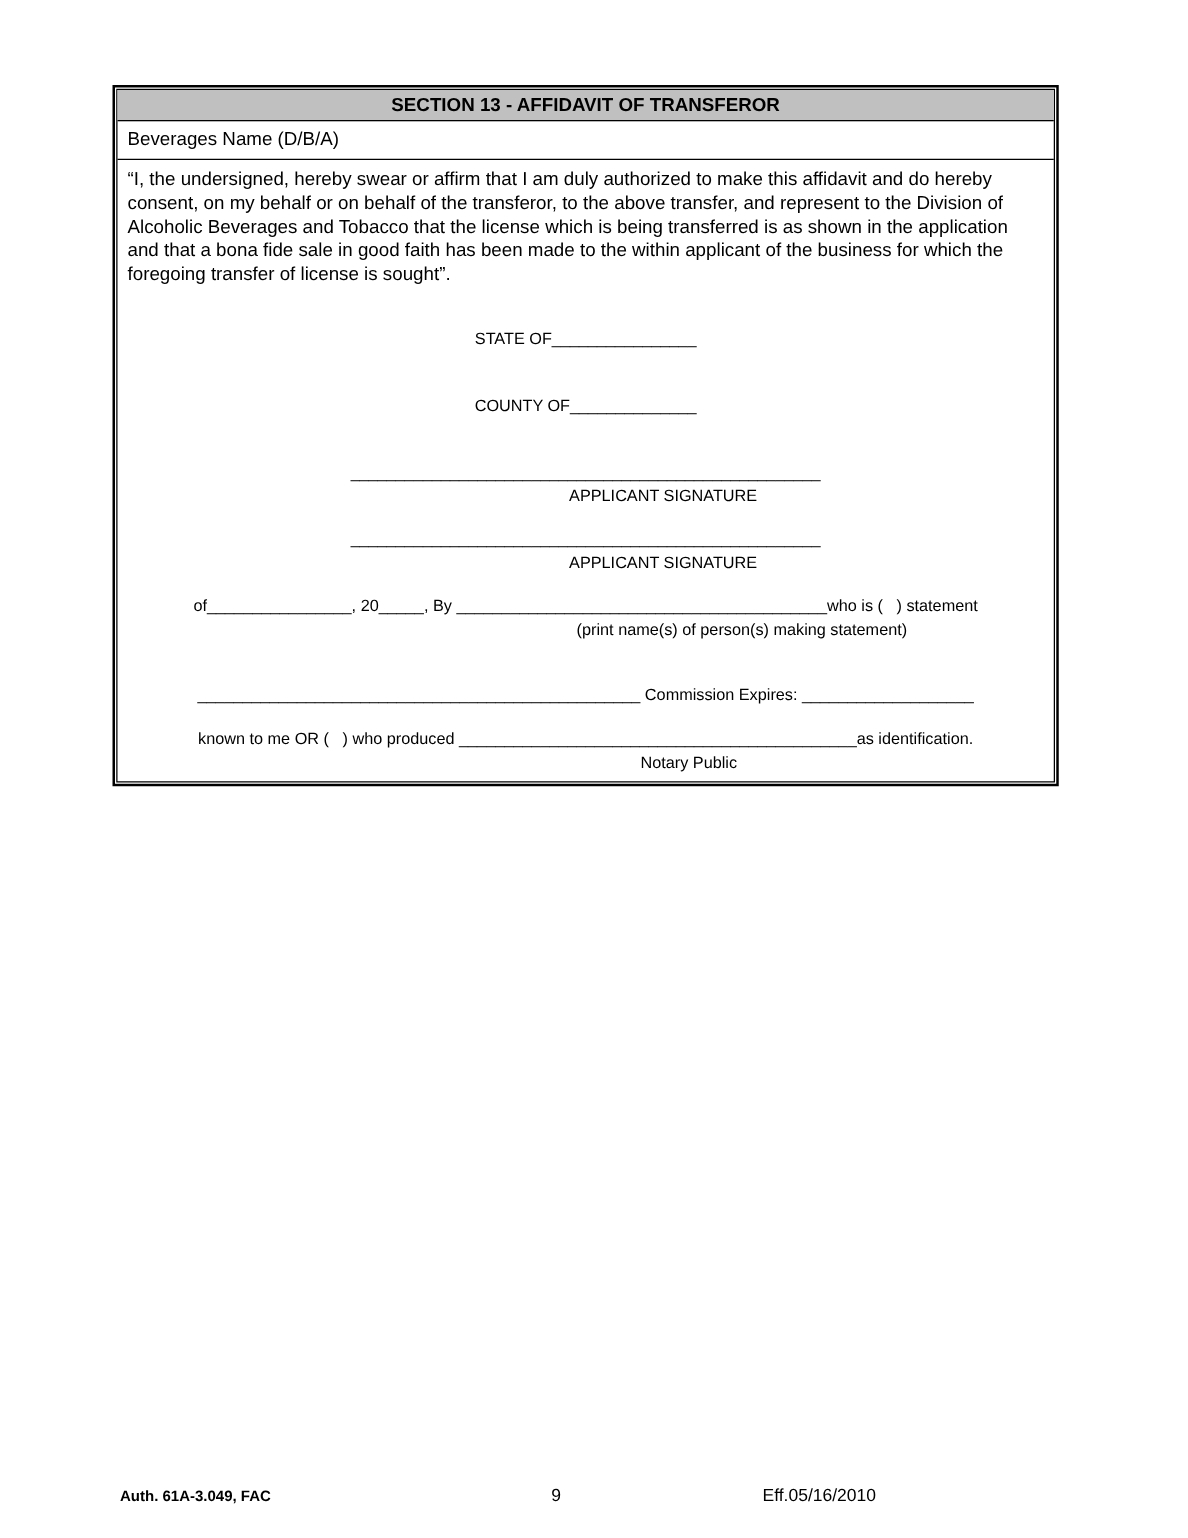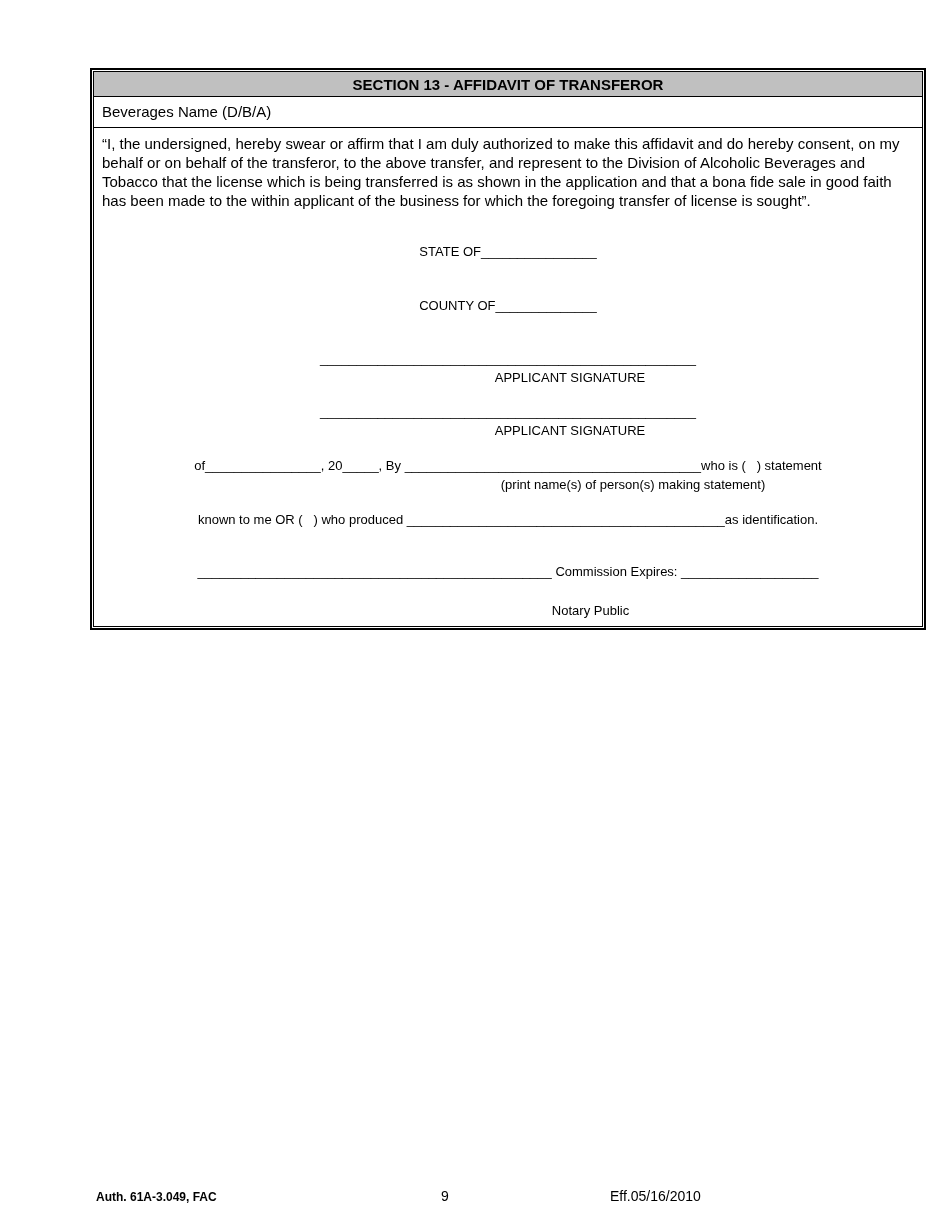--- a/index.html
+++ b/index.html
@@ -16,21 +16,21 @@
     width: 950px;
     height: 1230px;
     background: #ffffff;
   }
 
   
   .form-box-outer {
     position: absolute;
     left: 90px;
     top: 68px;
-    width: 836px;
+    width: 757px;
     border: 2px solid #000000;
     padding: 1px;
     background: #ffffff;
   }
   .form-box-inner {
     border: 1px solid #000000;
     background: #ffffff;
   }
 
   
@@ -73,21 +73,21 @@
   .mt-county     { margin-top: 35px; }
   .mt-sig1       { margin-top: 34px; }
   .mt-sig2       { margin-top: 15px; }
   .mt-foregoing  { margin-top: 15px; }
   .mt-ofline     { margin-top: 16px; }
   .mt-known      { margin-top: 16px; }
   .mt-commission { margin-top: 33px; }
 
   .indent-sig-label    { margin-left: 124px; }
   .indent-print-names  { margin-left: 250px; }
-  .indent-notary-label { margin-left: 165px; margin-top: 20px; }
+  .indent-notary-label { margin-left: 165px; }
 
   
   .footer {
     position: absolute;
     left: 0;
     top: 1188px;
     width: 950px;
     height: 20px;
     font-size: 14px;
   }
@@ -142,23 +142,23 @@
         <div class="line mt-sig1">____________________________________________________</div>
         <div class="line indent-sig-label">APPLICANT SIGNATURE</div>
 
         <div class="line mt-sig2">____________________________________________________</div>
         <div class="line indent-sig-label">APPLICANT SIGNATURE</div>
 
 
         <div class="line mt-ofline">of________________, 20_____, By _________________________________________who is (   ) statement</div>
         <div class="line indent-print-names">(print name(s) of person(s) making statement)</div>
 
+        <div class="line mt-commission">_________________________________________________ Commission Expires: ___________________</div>
+
         <div class="line mt-known">known to me OR (   ) who produced ____________________________________________as identification.</div>
-
-        <div class="line mt-commission">_________________________________________________ Commission Expires: ___________________</div>
         <div class="line indent-notary-label">Notary Public</div>
 
       </div>
     </div>
   </div>
 
   <div class="footer">
     <div class="footer-auth">Auth. 61A-3.049, FAC</div>
     <div class="footer-page">9</div>
     <div class="footer-eff">Eff.05/16/2010</div>

